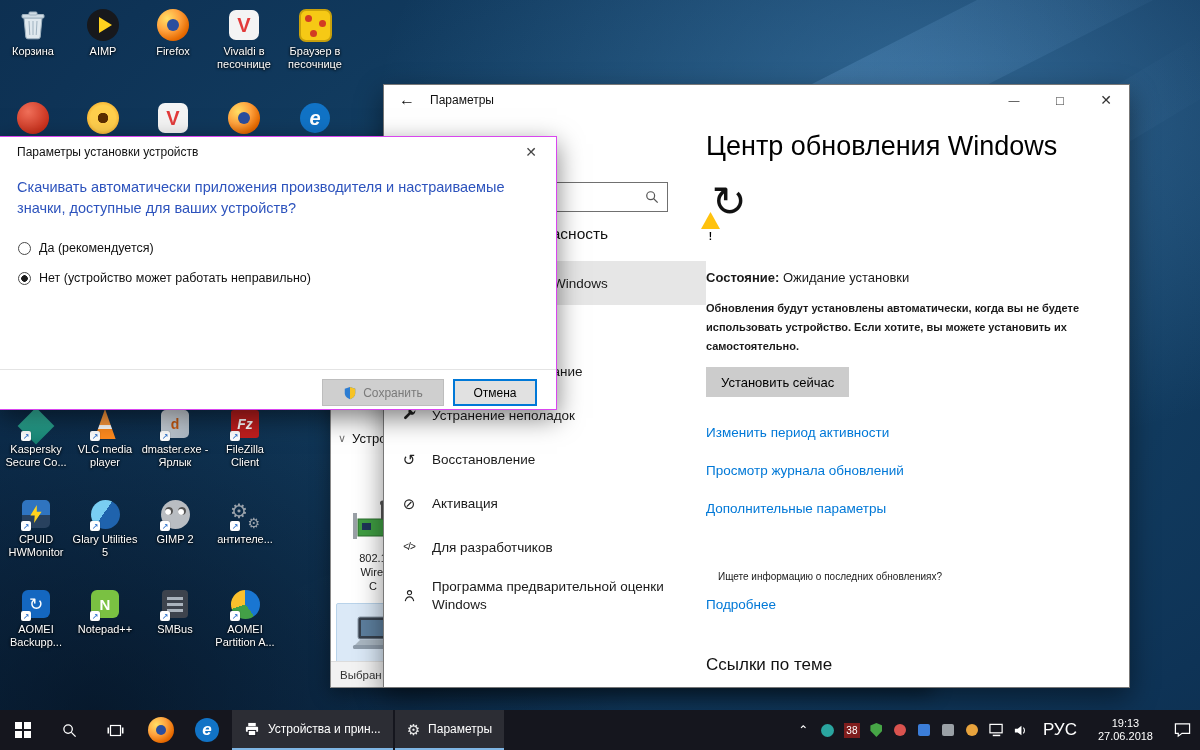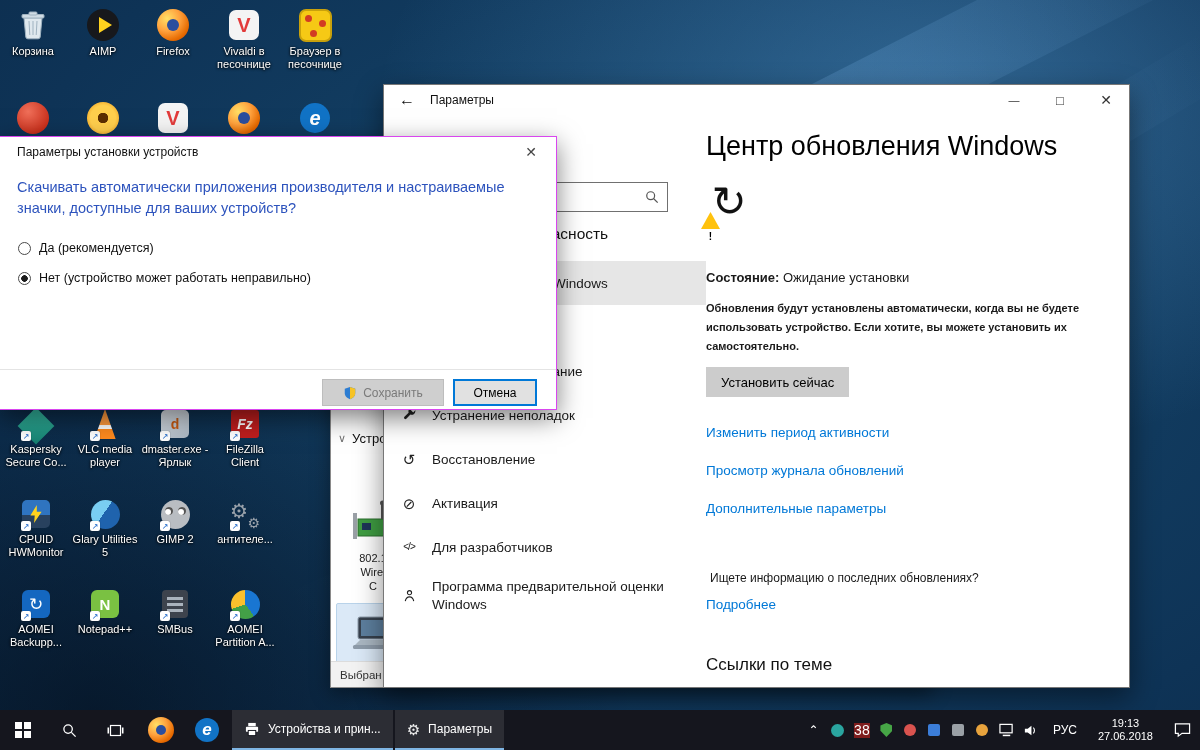--- a/index.html
+++ b/index.html
@@ -93,21 +93,21 @@
   .wu-warn i{position:absolute;inset:0;background:#ffc20e;clip-path:polygon(50% 0,100% 100%,0 100%);}
   .wu-warn b{position:absolute;left:0;right:0;top:4px;font-size:10px;color:#000;text-align:center;font-weight:bold;}
   .wu-title{font-size:17px;color:#111;margin:4px 0 6px;}
   .wu-check{font-size:12.5px;color:#1a1a1a;}
   .wu-name{position:absolute;left:0;top:133px;font-size:13px;}
   .wu-state{position:absolute;left:0;top:155px;font-size:13px;}
   .wu-auto{position:absolute;left:0;top:184px;width:400px;font-size:11px;line-height:19px;font-weight:bold;}
   .wu-install{position:absolute;left:0;top:252px;height:30px;padding:0 15px;background:#cccccc;border:none;
               font-size:13px;color:#000;font-family:inherit;}
   .slink{position:absolute;left:0;font-size:13.5px;color:#0078d7;text-decoration:none;cursor:pointer;}
-  .wu-info{position:absolute;left:4px;top:456px;font-size:12px;}
+  .wu-info{position:absolute;left:12px;top:456px;font-size:10px;}
   .wu-related{position:absolute;left:0;top:540px;font-size:17px;color:#111;}
   
   #dialog{position:absolute;left:-1px;top:136px;width:558px;height:274px;background:#fff;border:1px solid #d946ef;
           box-shadow:0 8px 24px rgba(0,0,0,.5);z-index:10;box-sizing:border-box;}
   .dlg-title{height:30px;display:flex;align-items:center;padding:0 8px 0 17px;font-size:12px;color:#111;}
   .dlg-close{margin-left:auto;width:34px;height:26px;display:flex;align-items:center;justify-content:center;color:#444;font-size:14px;}
   .dlg-q{position:absolute;left:17px;top:40px;width:505px;color:#2d53bd;font-size:14.5px;line-height:21px;}
   .dlg-opt{position:absolute;left:18px;display:flex;align-items:center;gap:8px;font-size:12.5px;color:#111;}
   .rad{width:13px;height:13px;border:1px solid #4a4a4a;border-radius:50%;background:#fff;flex:none;box-sizing:border-box;}
   .rad.on{background:radial-gradient(circle at 50% 50%, #1a1a1a 0 3px, #fff 3.6px);}
@@ -120,23 +120,23 @@
   #taskbar{position:absolute;left:0;bottom:0;width:100%;height:40px;background:#15161e;display:flex;align-items:stretch;
            z-index:30;color:#fff;}
   .tb-btn{width:46px;display:flex;align-items:center;justify-content:center;flex:none;}
   .winlogo{display:grid;grid-template-columns:7px 7px;grid-template-rows:7px 7px;gap:1.5px;}
   .winlogo i{background:#fff;}
   .tb-task{display:flex;align-items:center;gap:8px;padding:0 12px;max-width:168px;background:rgba(255,255,255,.10);
            border-bottom:2px solid #7fb5e3;margin-left:2px;font-size:12px;box-sizing:border-box;}
   .tb-task .tlbl{white-space:nowrap;overflow:hidden;text-overflow:ellipsis;max-width:118px;}
   .tray{margin-left:auto;display:flex;align-items:center;gap:9px;padding:0 4px;}
   .mini{width:15px;height:15px;display:flex;align-items:center;justify-content:center;font-size:11px;flex:none;}
-  .badge38{width:16px;height:15px;background:#7f1d1d;color:#fff;font-size:14px;display:flex;align-items:center;justify-content:center;}
+  .badge38{width:16px;height:15px;background:#7f1d1d;color:#fff;font-size:10px;display:flex;align-items:center;justify-content:center;}
   .shieldg{width:12px;height:14px;background:#46a546;clip-path:polygon(50% 0,100% 18%,100% 55%,50% 100%,0 55%,0 18%);}
-  .lang{font-size:12px;padding:0 6px;}
+  .lang{font-size:17px;padding:0 6px;}
   .clock{font-size:11px;line-height:13px;text-align:center;padding:0 6px;}
   .gear-w{font-size:15px;color:#eee;line-height:1;}
 </style>
 </head>
 <body>
 
 <div id="screen">
   <div id="wall"></div>
   <div class="beam" id="beam1"></div>
   <div class="beam" id="beam2"></div>

